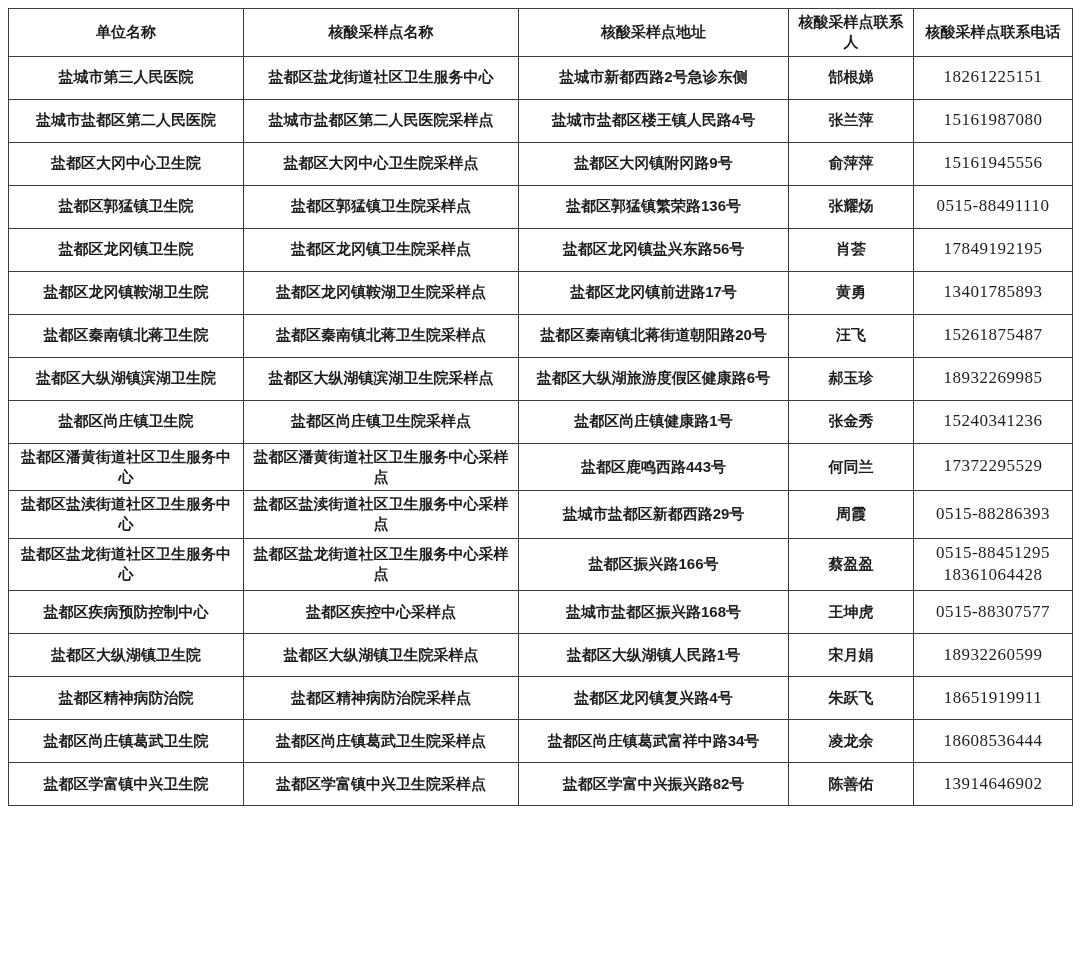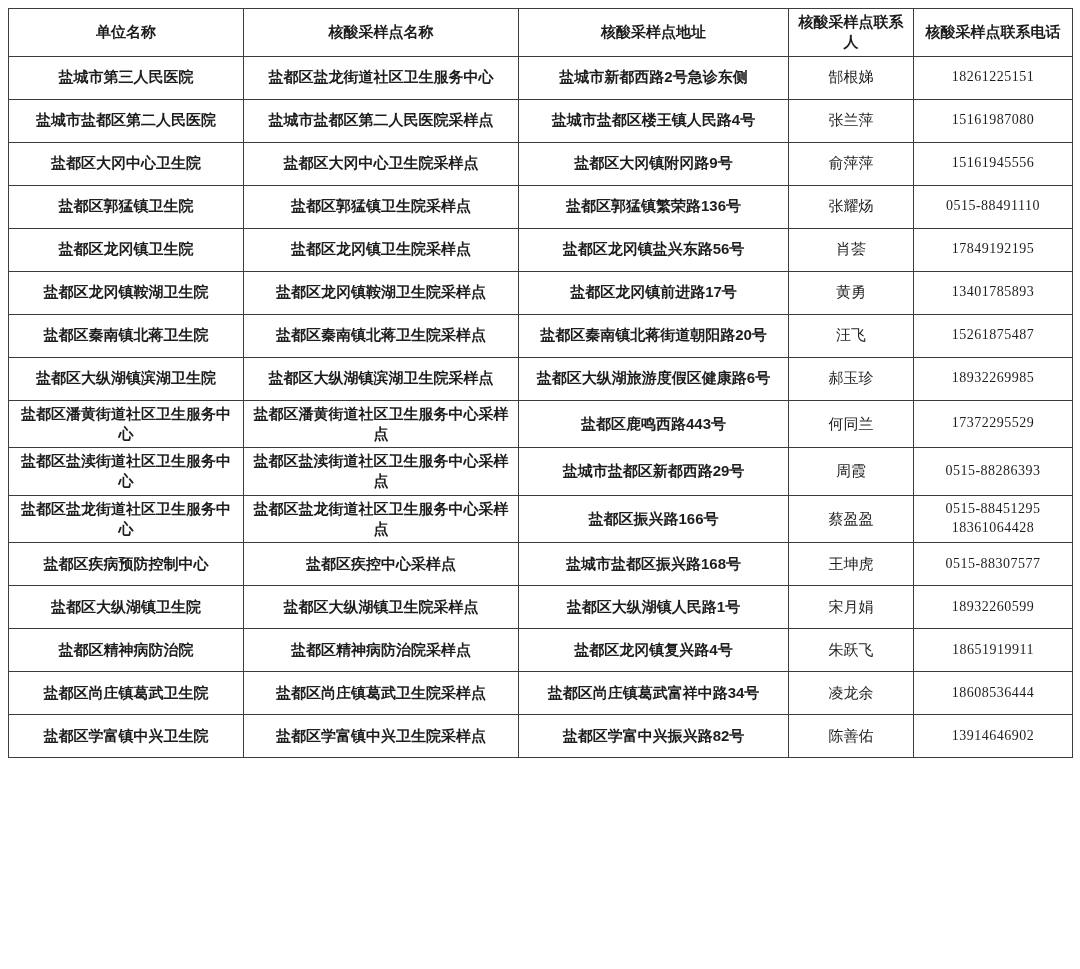--- a/index.html
+++ b/index.html
@@ -35,26 +35,26 @@
     font-size: 15px;
     font-weight: bold;
   }
   .sampling-table td {
     height: 36px;
     font-size: 15px;
     font-weight: bold;
     white-space: pre-line;
   }
   .sampling-table td.col-contact {
-    font-weight: normal;
+    font-weight: bold;
   }
   .sampling-table td.col-phone {
     font-family: "Liberation Serif", serif;
     font-weight: normal;
-    font-size: 14px;
+    font-size: 17px;
     letter-spacing: 0.5px;
   }
   col.c-unit   { width: 235px; }
   col.c-name   { width: 275px; }
   col.c-addr   { width: 270px; }
   col.c-person { width: 125px; }
   col.c-phone  { width: 159px; }
 </style>
 </head>
 <body>
@@ -127,20 +127,27 @@
         <td class="col-phone">15261875487</td>
       </tr>
       <tr>
         <td class="col-unit">盐都区大纵湖镇滨湖卫生院</td>
         <td class="col-name">盐都区大纵湖镇滨湖卫生院采样点</td>
         <td class="col-addr">盐都区大纵湖旅游度假区健康路6号</td>
         <td class="col-contact">郝玉珍</td>
         <td class="col-phone">18932269985</td>
       </tr>
       <tr>
+        <td class="col-unit">盐都区尚庄镇卫生院</td>
+        <td class="col-name">盐都区尚庄镇卫生院采样点</td>
+        <td class="col-addr">盐都区尚庄镇健康路1号</td>
+        <td class="col-contact">张金秀</td>
+        <td class="col-phone">15240341236</td>
+      </tr>
+      <tr>
         <td class="col-unit">盐都区潘黄街道社区卫生服务中心</td>
         <td class="col-name">盐都区潘黄街道社区卫生服务中心采样点</td>
         <td class="col-addr">盐都区鹿鸣西路443号</td>
         <td class="col-contact">何同兰</td>
         <td class="col-phone">17372295529</td>
       </tr>
       <tr>
         <td class="col-unit">盐都区盐渎街道社区卫生服务中心</td>
         <td class="col-name">盐都区盐渎街道社区卫生服务中心采样点</td>
         <td class="col-addr">盐城市盐都区新都西路29号</td>

